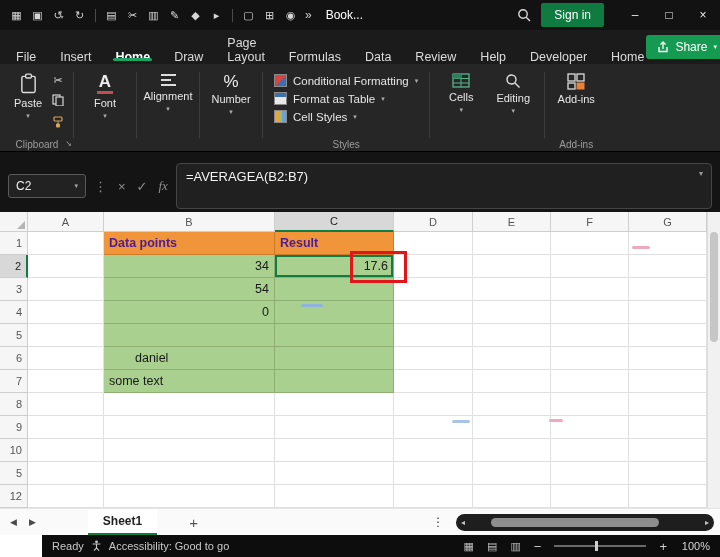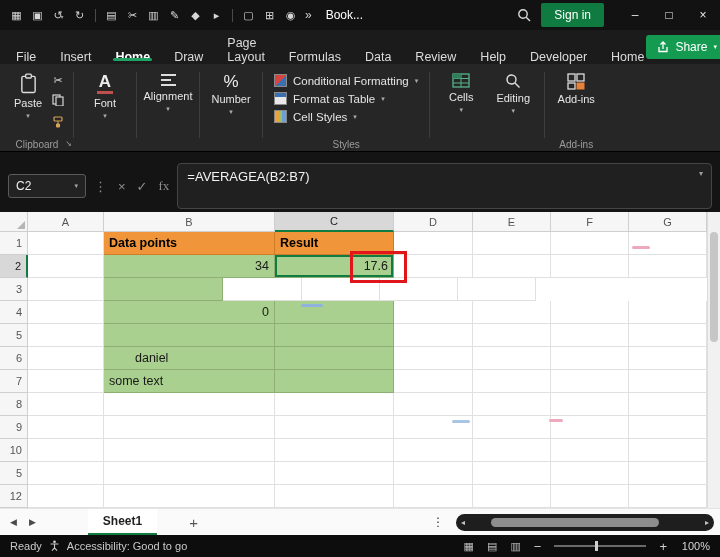--- a/index.html
+++ b/index.html
@@ -53,58 +53,58 @@
   .sicon{width:13px;height:13px;border:1px solid #8a8a8a;display:inline-block;flex:none;}
   .sicon.cf{background:linear-gradient(135deg,#d64541 50%,#3a6fb0 50%);}
   .sicon.tbl{background:linear-gradient(#3a6fb0 32%,#e8e8e8 32%);}
   .sicon.cs{background:linear-gradient(90deg,#e8a33d 33%,#9ac06a 33% 66%,#6aa1d8 66%);}
 
   
   .formula-row{height:60px;background:#141414;display:flex;align-items:center;padding:8px 8px 0 8px;gap:8px;}
   .name-box{width:78px;height:24px;background:#222;border:1px solid #5a5a5a;border-radius:3px;color:#efefef;font-size:12px;display:flex;align-items:center;justify-content:space-between;padding:0 7px;}
   .name-box .chev{font-size:7px;color:#aaa;}
   .fxbar{display:flex;align-items:center;height:24px;gap:11px;color:#8f8f8f;font-size:13px;}
-  .fxbar .fx{font-family:"Liberation Serif",serif;font-size:13px;}
+  .fxbar .fx{font-style:italic;font-family:"Liberation Serif",serif;font-size:13px;}
   .formula-input{flex:1;height:46px;background:#202020;border:1px solid #454545;border-radius:4px;color:#f2f2f2;font-size:13px;padding:5px 22px 0 9px;position:relative;}
   .formula-input .expand{position:absolute;top:5px;right:8px;font-size:8px;color:#9a9a9a;}
 
   
   .sheet{position:relative;height:296px;display:flex;background:#fff;}
   .grid{width:707px;}
   .hrow{display:flex;height:20px;}
   .corner{width:28px;background:#f5f5f5;border-right:1px solid var(--hdrline);border-bottom:1px solid var(--hdrline);position:relative;}
   .corner::after{content:'';position:absolute;right:2px;bottom:2px;border-left:8px solid transparent;border-bottom:8px solid #b5b5b5;}
   .chead{background:#f6f6f6;border-right:1px solid var(--hdrline);border-bottom:1px solid var(--hdrline);font-size:11px;color:#555;display:flex;align-items:center;justify-content:center;}
   .chead.selcol{background:#d8d8d8;border-bottom:2px solid var(--green);color:#222;}
   .grow{display:flex;height:23px;}
   .rhead{width:28px;background:#f6f6f6;border-right:1px solid var(--hdrline);border-bottom:1px solid var(--hdrline);font-size:11px;color:#555;display:flex;align-items:center;justify-content:flex-end;padding-right:5px;}
   .rhead.selrow{background:#d8d8d8;border-right:2px solid var(--green);color:#222;}
   .cell{border-right:1px solid var(--gridline);border-bottom:1px solid var(--gridline);font-size:12.5px;color:#1a1a1a;display:flex;align-items:center;padding:0 5px;overflow:hidden;white-space:nowrap;}
   .cell.right{justify-content:flex-end;}
   .cell.bold{font-weight:bold;}
   .cell.green{background:#A9D08E;border-color:#8fae74;}
-  .cell.orange{background:#F0953A;border-color:#cd7c2a;color:#000000;}
+  .cell.orange{background:#F0953A;border-color:#cd7c2a;color:#4c1d95;}
   .cell.sel{box-shadow:inset 0 0 0 2px var(--green);}
   .red-box{position:absolute;border:3px solid #E0161B;pointer-events:none;}
   .mark{position:absolute;height:3px;border-radius:2px;}
   .vscroll{width:13px;background:#f1f1f1;border-left:1px solid #dcdcdc;position:relative;}
   .vthumb{position:absolute;top:20px;left:2px;width:8px;height:110px;background:#c6c6c6;border-radius:4px;}
 
   
   .tabbar{height:27px;background:#fafafa;border-top:1px solid #e4e4e4;display:flex;align-items:center;}
   .tab-nav{display:flex;gap:12px;margin-left:10px;color:#4a4a4a;font-size:9px;}
   .sheet-tab{margin-left:52px;height:100%;display:flex;align-items:center;padding:0 15px;background:#fff;border-bottom:2px solid var(--green);font-size:12px;font-weight:bold;color:#1f1f1f;}
   .add-sheet{margin-left:32px;color:#555;font-size:15px;line-height:1;}
   .dots-btn{margin-left:auto;color:#333;font-size:12px;padding:0 8px;}
   .hscroll{width:258px;height:17px;background:#1e1e1e;border-radius:9px;display:flex;align-items:center;padding:0 5px;margin:0 6px 0 4px;color:#c4c4c4;font-size:8px;}
   .htrack{flex:1;height:100%;position:relative;}
   .hthumb{position:absolute;left:26px;top:4px;width:168px;height:9px;background:#8d8d8d;border-radius:5px;}
 
   
-  .statusbar{height:22px;background:#0d0d0d;color:#c9c9c9;display:flex;align-items:center;font-size:11px;padding:0 10px;gap:7px;}
+  .statusbar{height:22px;background:#0d0d0d;color:#c9c9c9;display:flex;align-items:center;font-size:11px;padding:0 10px;gap:7px;margin-left:42px;}
   .sb-right{margin-left:auto;display:flex;align-items:center;gap:13px;}
   .viewicon{font-size:11px;color:#bdbdbd;}
   .zoomctl{font-size:13px;color:#cfcfcf;line-height:1;}
   .zoom-slider{width:92px;height:12px;position:relative;}
   .ztrack{position:absolute;top:5px;left:0;right:0;height:2px;background:#6a6a6a;}
   .zthumb{position:absolute;top:1px;left:44%;width:3px;height:10px;background:#cfcfcf;}
   .zoom-label{font-size:11px;color:#d6d6d6;min-width:30px;text-align:right;}
 </style>
 </head>
 <body>
@@ -344,20 +344,21 @@
         <div class="cell green right" style="width: 171px;">34</div>
         <div class="cell green right sel" style="width: 119px;">17.6</div>
         <div class="cell" style="width: 79px;"></div>
         <div class="cell" style="width: 78px;"></div>
         <div class="cell" style="width: 78px;"></div>
         <div class="cell" style="width: 78px;"></div>
       </div>
       <div class="grow">
         <div class="rhead">3</div>
         <div class="cell" style="width: 76px;"></div>
+        <div class="cell green right" style="width: 171px;">54</div>
         <div class="cell green" style="width: 119px;"></div>
         <div class="cell" style="width: 79px;"></div>
         <div class="cell" style="width: 78px;"></div>
         <div class="cell" style="width: 78px;"></div>
         <div class="cell" style="width: 78px;"></div>
       </div>
       <div class="grow">
         <div class="rhead">4</div>
         <div class="cell" style="width: 76px;"></div>
         <div class="cell green right" style="width: 171px;">0</div>

